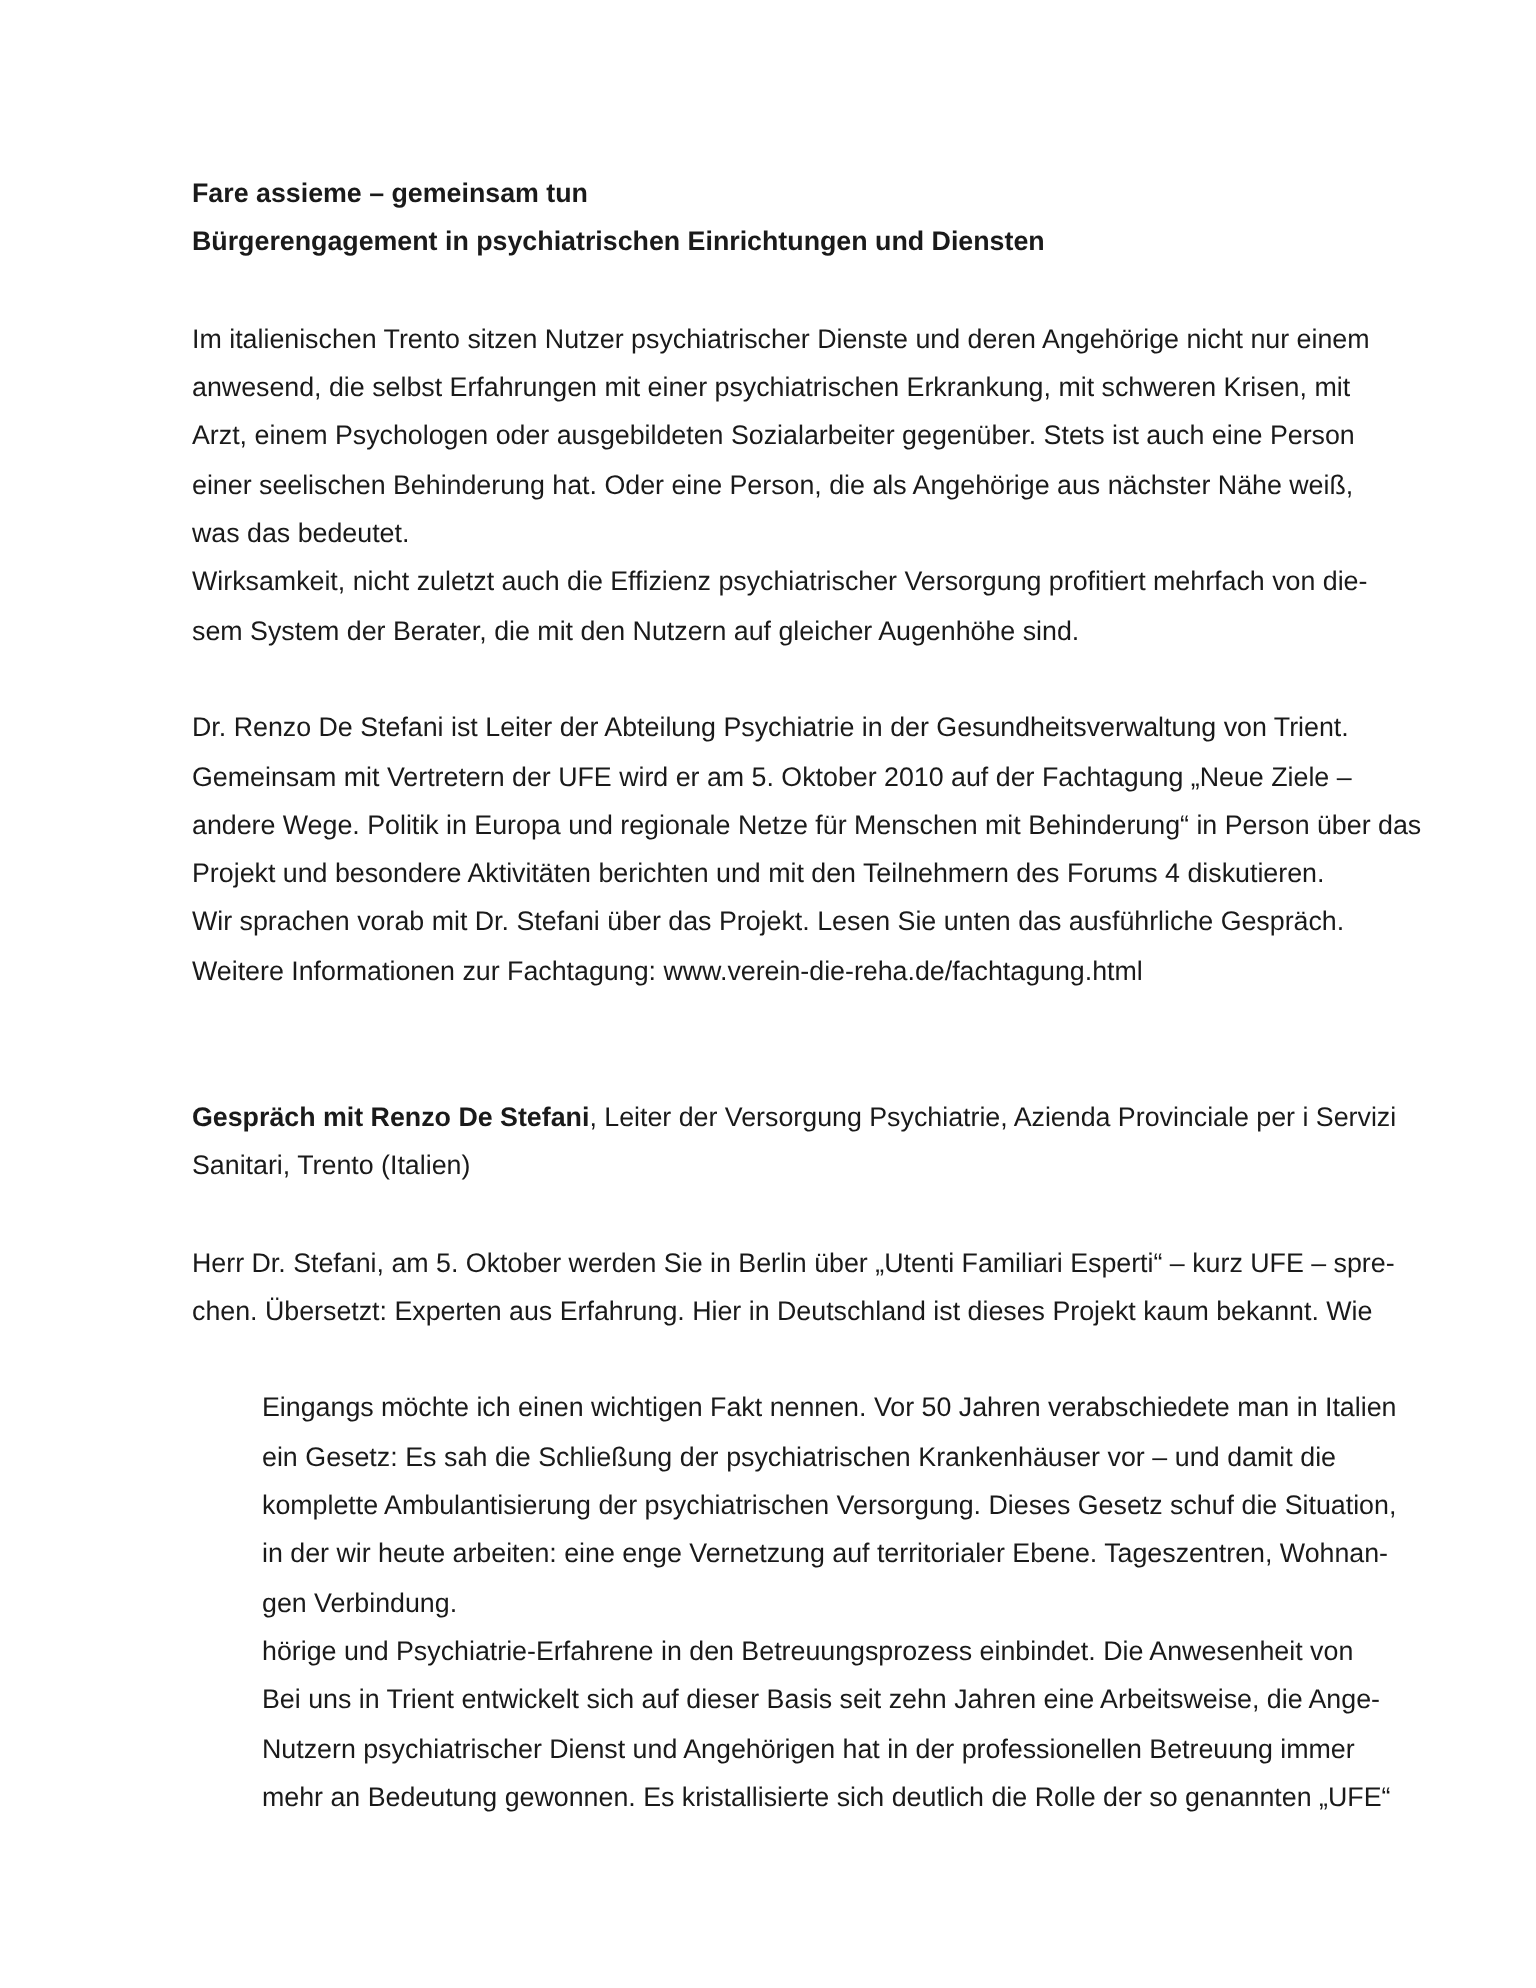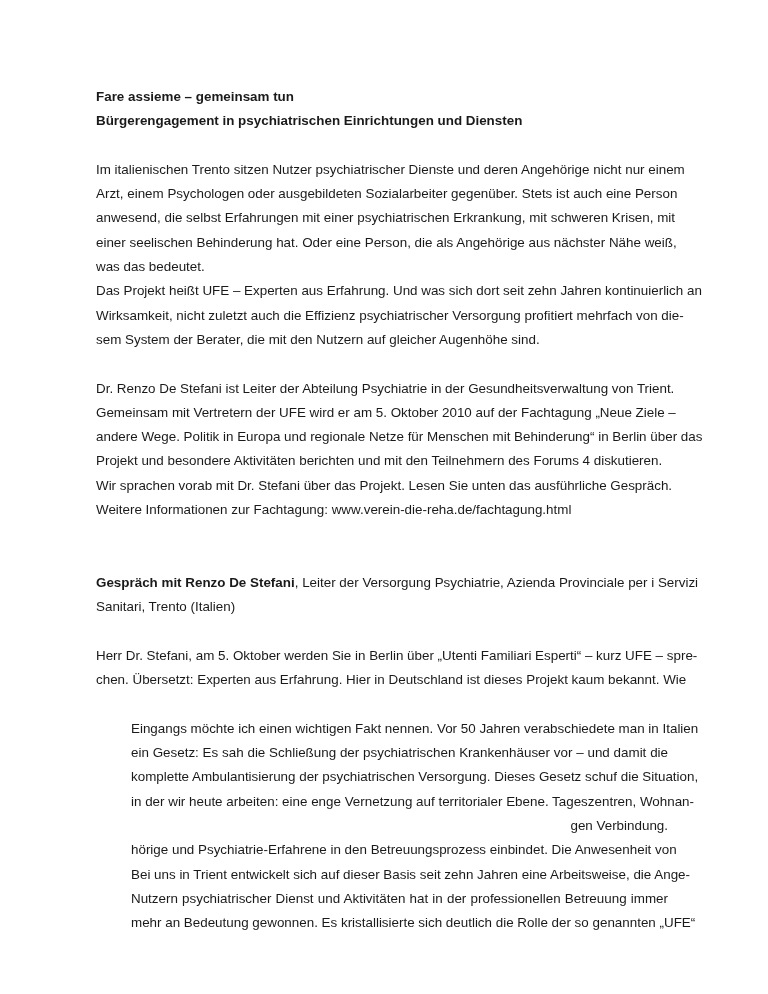--- a/index.html
+++ b/index.html
@@ -46,51 +46,50 @@
     .justify {
       display: block;
       height: 24.3px;
       text-align: justify;
       text-align-last: justify;
       white-space: nowrap;
     }
     .justify-last {
       display: block;
       height: 24.3px;
-      text-align: right;
+      text-align: left;
       white-space: nowrap;
     }
   </style>
 </head>
 <body>
 
 <div class="page">
 
   <span class="line bold">Fare assieme – gemeinsam tun</span>
   <span class="line bold">Bürgerengagement in psychiatrischen Einrichtungen und Diensten</span>
 
   <span class="gap"></span>
 
   <div>
     <span class="line">Im italienischen Trento sitzen Nutzer psychiatrischer Dienste und deren Angehörige nicht nur einem</span>
+    <span class="line">anwesend, die selbst Erfahrungen mit einer psychiatrischen Erkrankung, mit schweren Krisen, mit</span>
     <span class="line">Arzt, einem Psychologen oder ausgebildeten Sozialarbeiter gegenüber. Stets ist auch eine Person</span>
-    <span class="line">anwesend, die selbst Erfahrungen mit einer psychiatrischen Erkrankung, mit schweren Krisen, mit</span>
     <span class="line">einer seelischen Behinderung hat. Oder eine Person, die als Angehörige aus nächster Nähe weiß,</span>
     <span class="line">was das bedeutet.</span>
-    <span class="line">Das Projekt heißt UFE – Experten aus Erfahrung. Und was sich dort seit zehn Jahren kontinuierlich an</span>
     <span class="line">Wirksamkeit, nicht zuletzt auch die Effizienz psychiatrischer Versorgung profitiert mehrfach von die-</span>
     <span class="line">sem System der Berater, die mit den Nutzern auf gleicher Augenhöhe sind.</span>
   </div>
 
   <span class="gap"></span>
 
   <div>
     <span class="line">Dr. Renzo De Stefani ist Leiter der Abteilung Psychiatrie in der Gesundheitsverwaltung von Trient.</span>
     <span class="line">Gemeinsam mit Vertretern der UFE wird er am 5. Oktober 2010 auf der Fachtagung „Neue Ziele –</span>
-    <span class="line">andere Wege. Politik in Europa und regionale Netze für Menschen mit Behinderung“ in Berlin über das</span>
+    <span class="line">andere Wege. Politik in Europa und regionale Netze für Menschen mit Behinderung“ in Person über das</span>
     <span class="line">Projekt und besondere Aktivitäten berichten und mit den Teilnehmern des Forums 4 diskutieren.</span>
     <span class="line">Wir sprachen vorab mit Dr. Stefani über das Projekt. Lesen Sie unten das ausführliche Gespräch.</span>
     <span class="line">Weitere Informationen zur Fachtagung: www.verein-die-reha.de/fachtagung.html</span>
   </div>
 
   <span class="gap-double"></span>
 
   <div>
     <span class="line"><span class="bold">Gespräch mit Renzo De Stefani</span><span>, Leiter der Versorgung Psychiatrie, Azienda Provinciale per i Servizi</span></span>
     <span class="line">Sanitari, Trento (Italien)</span>
@@ -106,18 +105,18 @@
   <span class="gap"></span>
 
   <div class="indent-block">
     <span class="justify">Eingangs möchte ich einen wichtigen Fakt nennen. Vor 50 Jahren verabschiedete man in Italien</span>
     <span class="justify">ein Gesetz: Es sah die Schließung der psychiatrischen Krankenhäuser vor – und damit die</span>
     <span class="justify">komplette Ambulantisierung der psychiatrischen Versorgung. Dieses Gesetz schuf die Situation,</span>
     <span class="justify">in der wir heute arbeiten: eine enge Vernetzung auf territorialer Ebene. Tageszentren, Wohnan-</span>
     <span class="justify-last">gen Verbindung.</span>
     <span class="justify">hörige und Psychiatrie-Erfahrene in den Betreuungsprozess einbindet. Die Anwesenheit von</span>
     <span class="justify">Bei uns in Trient entwickelt sich auf dieser Basis seit zehn Jahren eine Arbeitsweise, die Ange-</span>
-    <span class="justify">Nutzern psychiatrischer Dienst und Aktivitäten hat in der professionellen Betreuung immer</span>
+    <span class="justify">Nutzern psychiatrischer Dienst und Angehörigen hat in der professionellen Betreuung immer</span>
     <span class="justify">mehr an Bedeutung gewonnen. Es kristallisierte sich deutlich die Rolle der so genannten „UFE“</span>
 
   </div>
 
 </div>
 
 </body></html>

